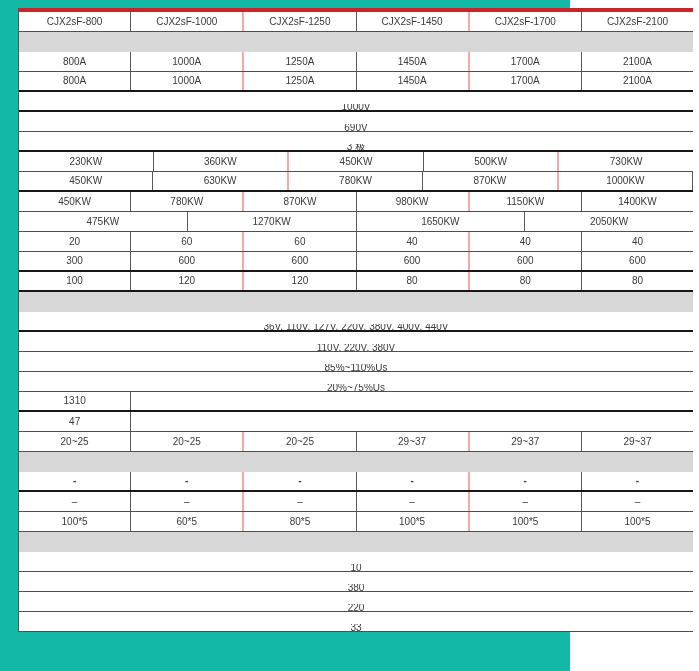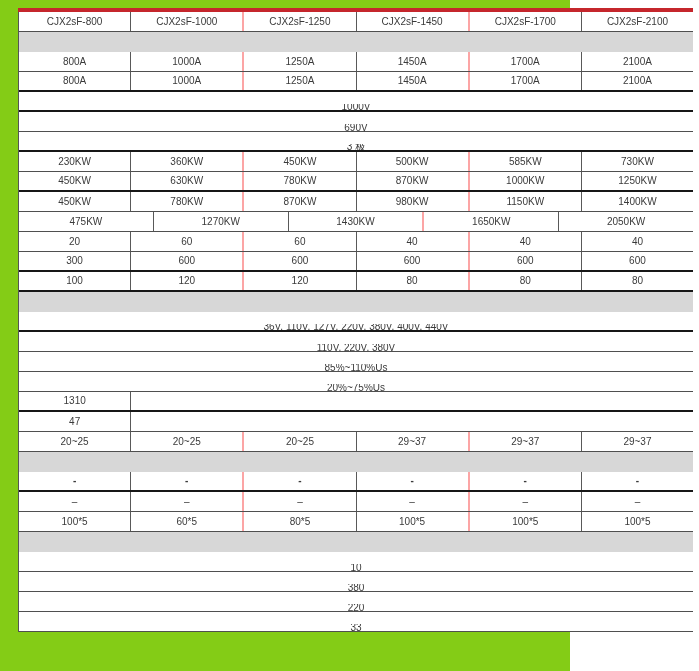--- a/index.html
+++ b/index.html
@@ -4,21 +4,21 @@
 <style>
   html, body {
     margin: 0;
     padding: 0;
     background: #ffffff;
   }
   .canvas {
     position: relative;
     width: 570px;
     height: 671px;
-    background: #84cc16;
+    background: #14b8a6;
     font-family: "Liberation Sans", "DejaVu Sans", sans-serif;
   }
   .table-wrap {
     position: absolute;
     left: 18px;
     top: 8px;
     width: 675px;
   }
   .accent-bar {
     height: 4px;
@@ -111,43 +111,40 @@
           <div class="cell full last">690V</div>
         </div>
         <div class="row full thick">
           <div class="cell full last">3 极</div>
         </div>
         <div class="row cells">
           <div class="cell">230KW</div>
           <div class="cell vthick">360KW</div>
           <div class="cell">450KW</div>
           <div class="cell vthick">500KW</div>
-          <div class="cell">585KW</div>
           <div class="cell last">730KW</div>
         </div>
         <div class="row cells thick">
           <div class="cell">450KW</div>
           <div class="cell vthick">630KW</div>
           <div class="cell">780KW</div>
           <div class="cell vthick">870KW</div>
           <div class="cell">1000KW</div>
-          <div class="cell last">1250KW</div>
         </div>
         <div class="row cells">
           <div class="cell">450KW</div>
           <div class="cell vthick">780KW</div>
           <div class="cell">870KW</div>
           <div class="cell vthick">980KW</div>
           <div class="cell">1150KW</div>
           <div class="cell last">1400KW</div>
         </div>
         <div class="row cells">
           <div class="cell">475KW</div>
           <div class="cell">1270KW</div>
-          <div class="cell vthick">1430KW</div>
           <div class="cell">1650KW</div>
           <div class="cell last">2050KW</div>
         </div>
         <div class="row cells">
           <div class="cell">20</div>
           <div class="cell vthick">60</div>
           <div class="cell">60</div>
           <div class="cell vthick">40</div>
           <div class="cell">40</div>
           <div class="cell last">40</div>

